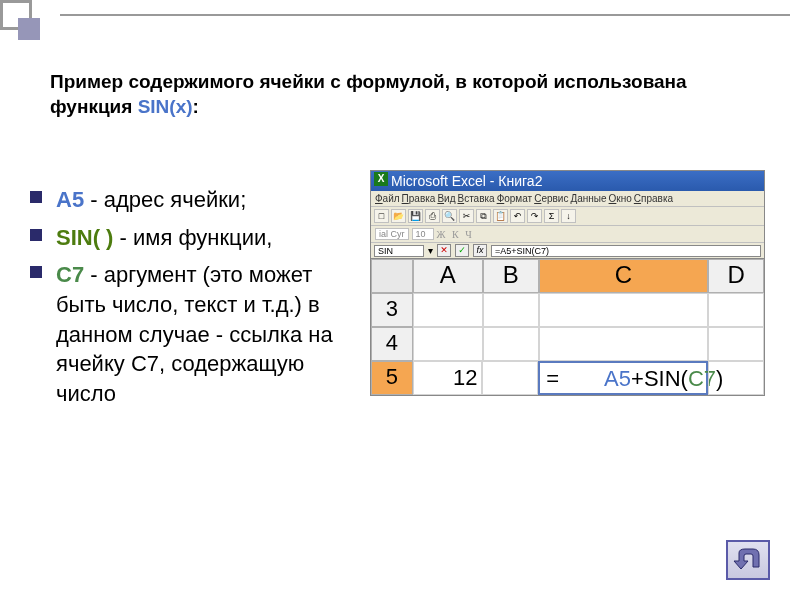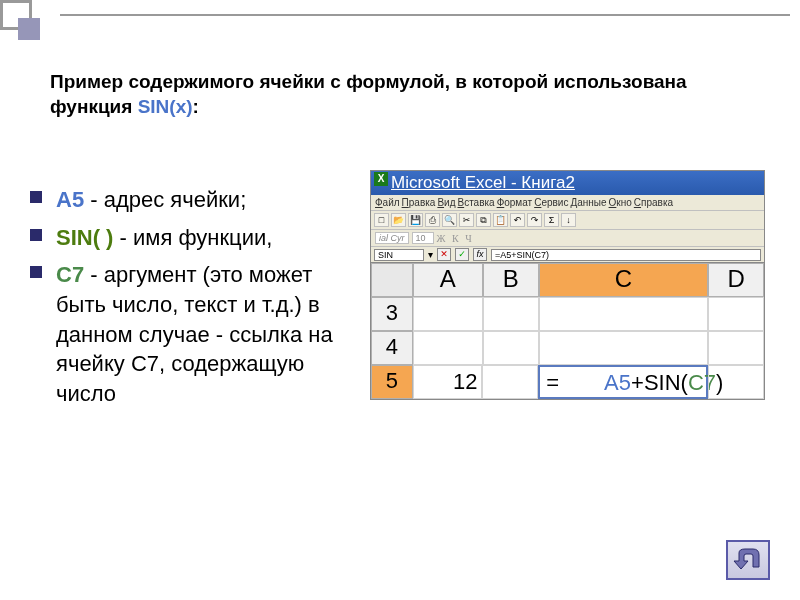--- a/index.html
+++ b/index.html
@@ -14,28 +14,28 @@
 .content ul { list-style: none; }
 .content li { display: flex; align-items: flex-start; margin-bottom: 8px; font-size: 22px; line-height: 1.35; }
 .bullet { width: 12px; height: 12px; background: #2a2a6a; margin-right: 14px; margin-top: 6px; flex-shrink: 0; }
 .li-text { flex: 1; }
 .li-text .b { font-weight: bold; }
 .highlight-a5 { color: #4a74c9; font-weight: bold; }
 .highlight-sin { color: #4d7c0f; font-weight: bold; }
 .highlight-c7 { color: #4a8a4a; font-weight: bold; }
 
 .excel { position: absolute; top: 170px; left: 370px; width: 395px; border: 1px solid #888; background: #ece9d8; }
-.excel-title { background: linear-gradient(#3b6ec5,#2a5aad); color: #fff; font-size: 17px; padding: 2px 4px 2px 20px; position: relative; text-decoration: underline; }
+.excel-title { background: linear-gradient(#3b6ec5,#2a5aad); color: #fff; font-size: 14px; padding: 2px 4px 2px 20px; position: relative; }
 .excel-title::before { content: "X"; position: absolute; left: 3px; top: 1px; width: 14px; height: 14px; background: #1a7a1a; color: #fff; font-size: 10px; font-weight: bold; text-align: center; line-height: 14px; }
 .excel-menu { display: flex; gap: 2px; padding: 2px 4px; font-size: 10px; color: #333; background: #ece9d8; }
 .excel-menu span u { text-decoration: underline; }
 .excel-tools { display: flex; gap: 2px; padding: 2px 3px; background: #ece9d8; border-top: 1px solid #c0c0c0; }
 .tool { width: 15px; height: 14px; background: #f5f3ea; border: 1px solid #c0c0c0; font-size: 9px; text-align: center; line-height: 13px; }
 .excel-tools2 { display: flex; gap: 3px; align-items: center; padding: 2px 4px; font-size: 10px; background: #ece9d8; border-top: 1px solid #c0c0c0; color: #888; }
-.fontbox { border: 1px solid #c0c0c0; background: #fff; padding: 0 3px; font-size: 9px; font-style: italic; }
+.fontbox { border: 1px solid #c0c0c0; background: #fff; padding: 0 3px; font-size: 9px; }
 .sizebox { border: 1px solid #c0c0c0; background: #fff; padding: 0 3px; width: 22px; font-size: 9px; }
 .ftool { font-family: 'Times New Roman', serif; font-size: 10px; color: #999; letter-spacing: 2px; }
 
 .formula-bar { display: flex; align-items: center; background: #ece9d8; border-top: 1px solid #c0c0c0; padding: 1px 3px; gap: 4px; font-size: 10px; }
 .namebox { border: 1px solid #888; background: #fff; padding: 0 3px; width: 50px; font-size: 9px; }
 .fx-btn { width: 14px; height: 13px; font-size: 9px; background: #f0f0f0; border: 1px solid #888; text-align: center; }
 .fx-btn.red { color: #c00; }
 .fx-btn.grn { color: #0a0; }
 .fb-input { border: 1px solid #888; background: #fff; padding: 0 3px; flex: 1; font-size: 9px; font-family: Arial; }
 

